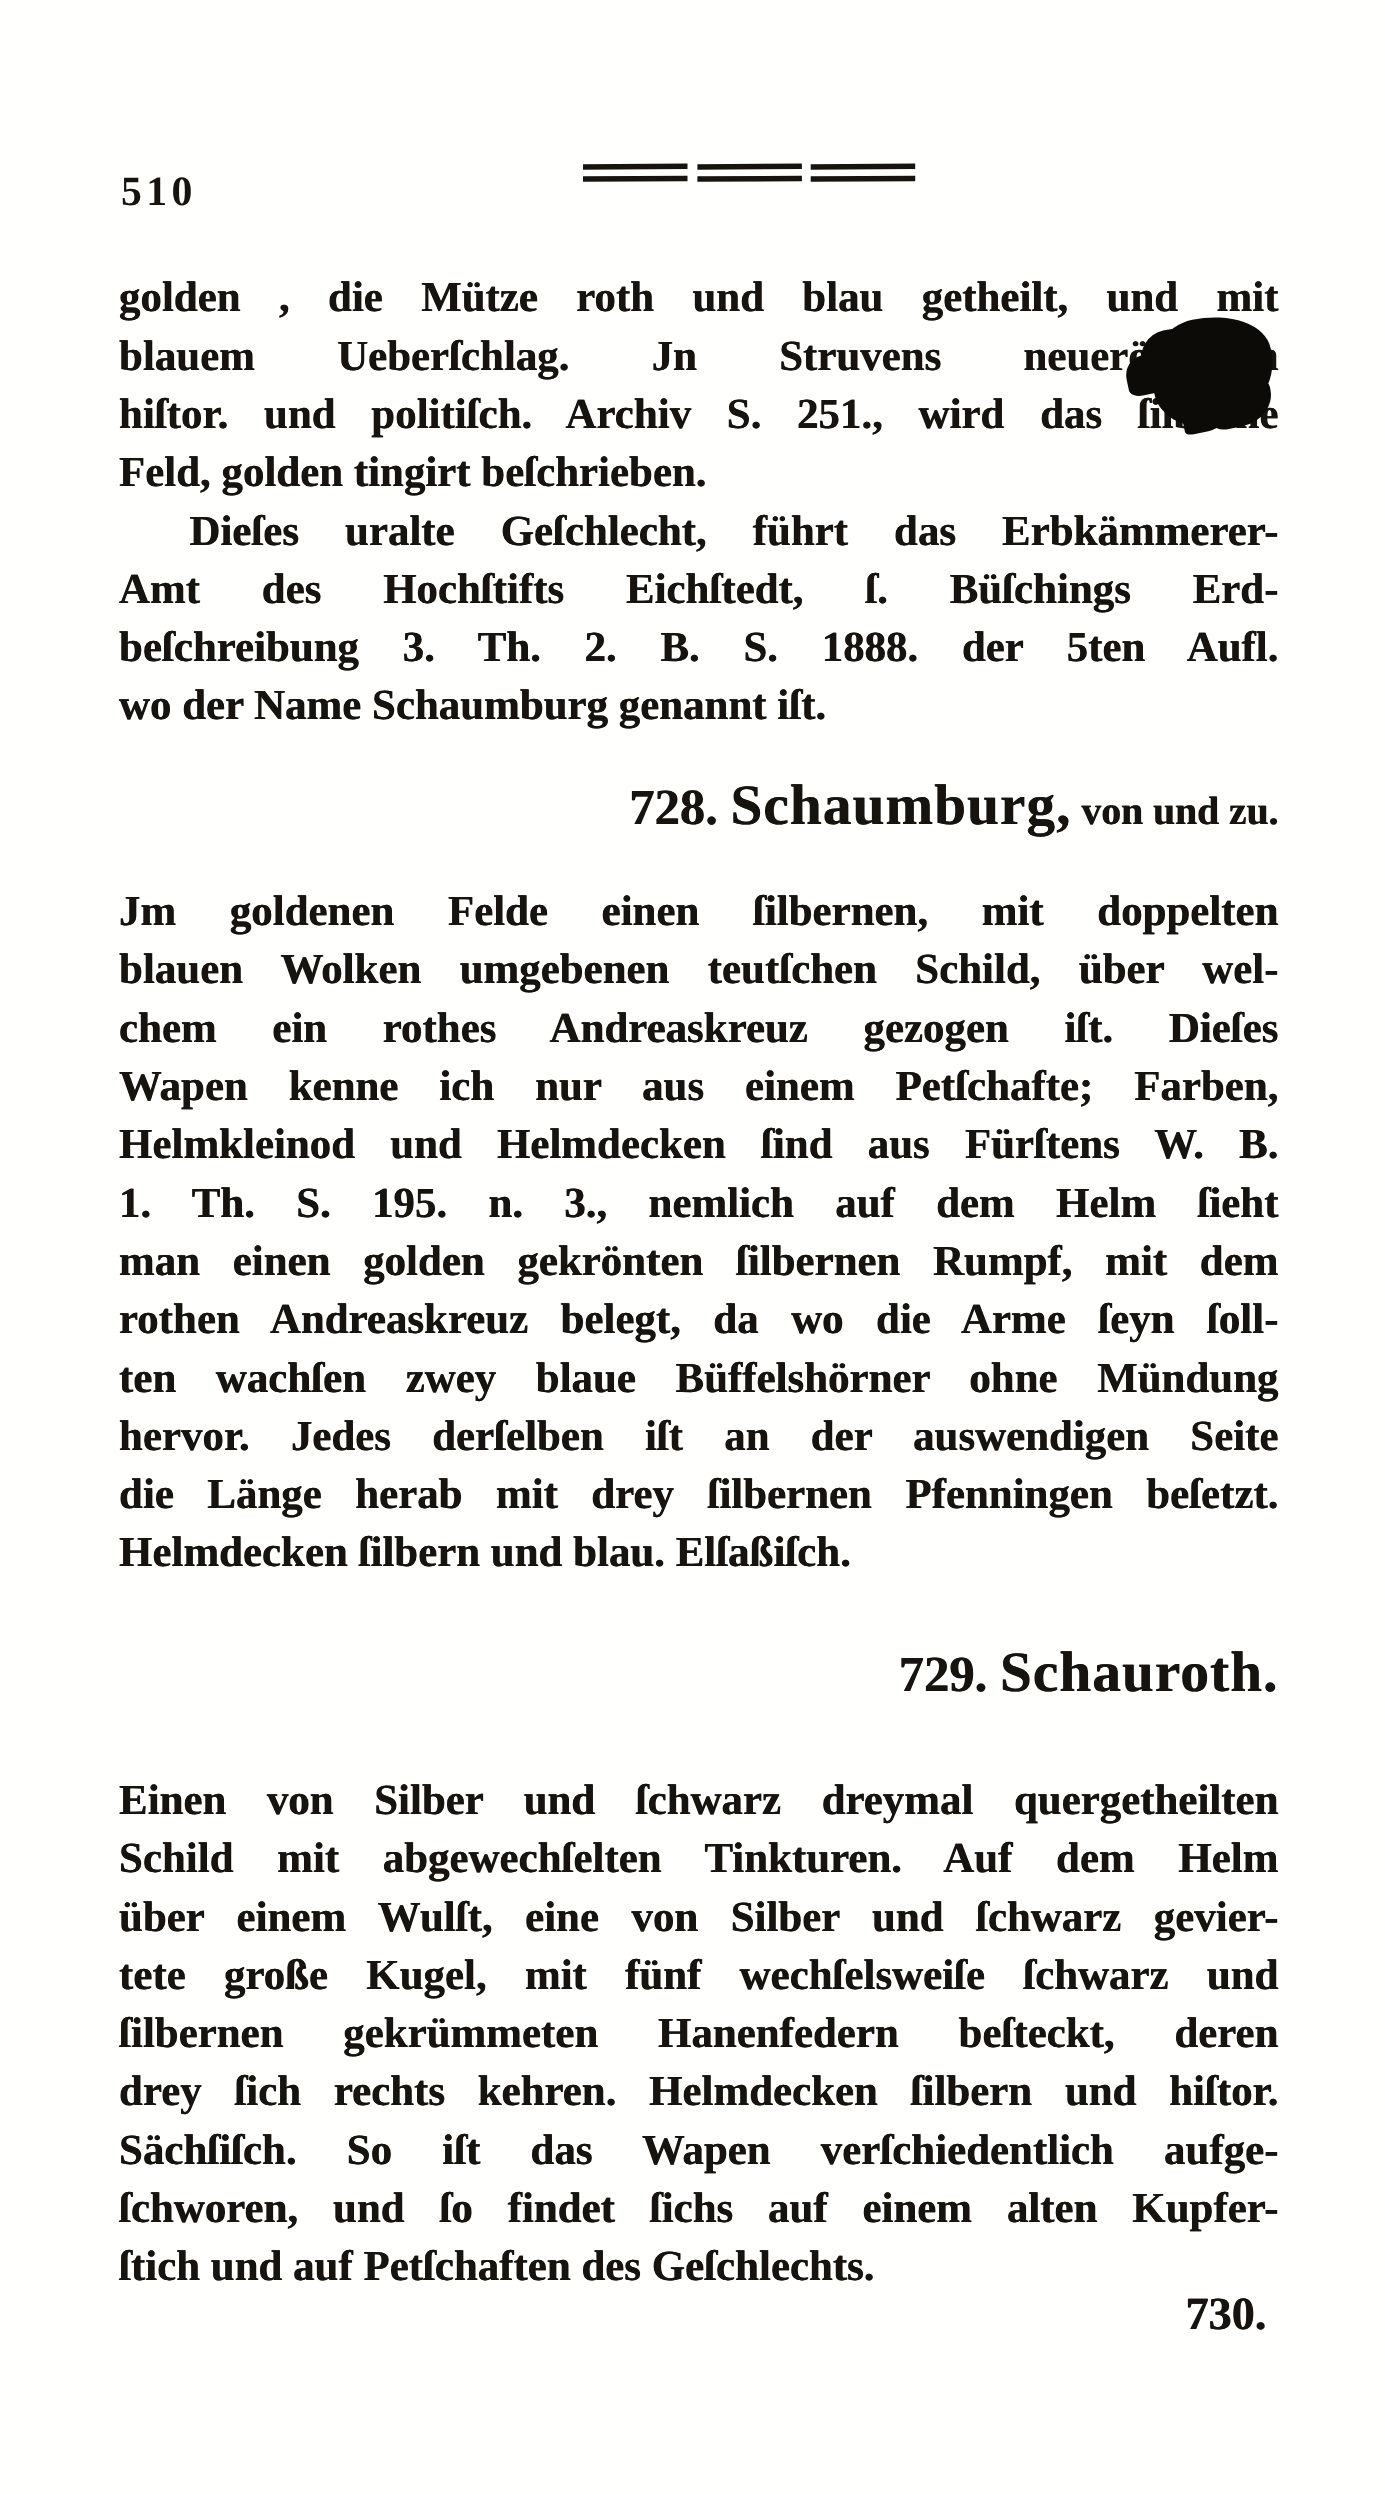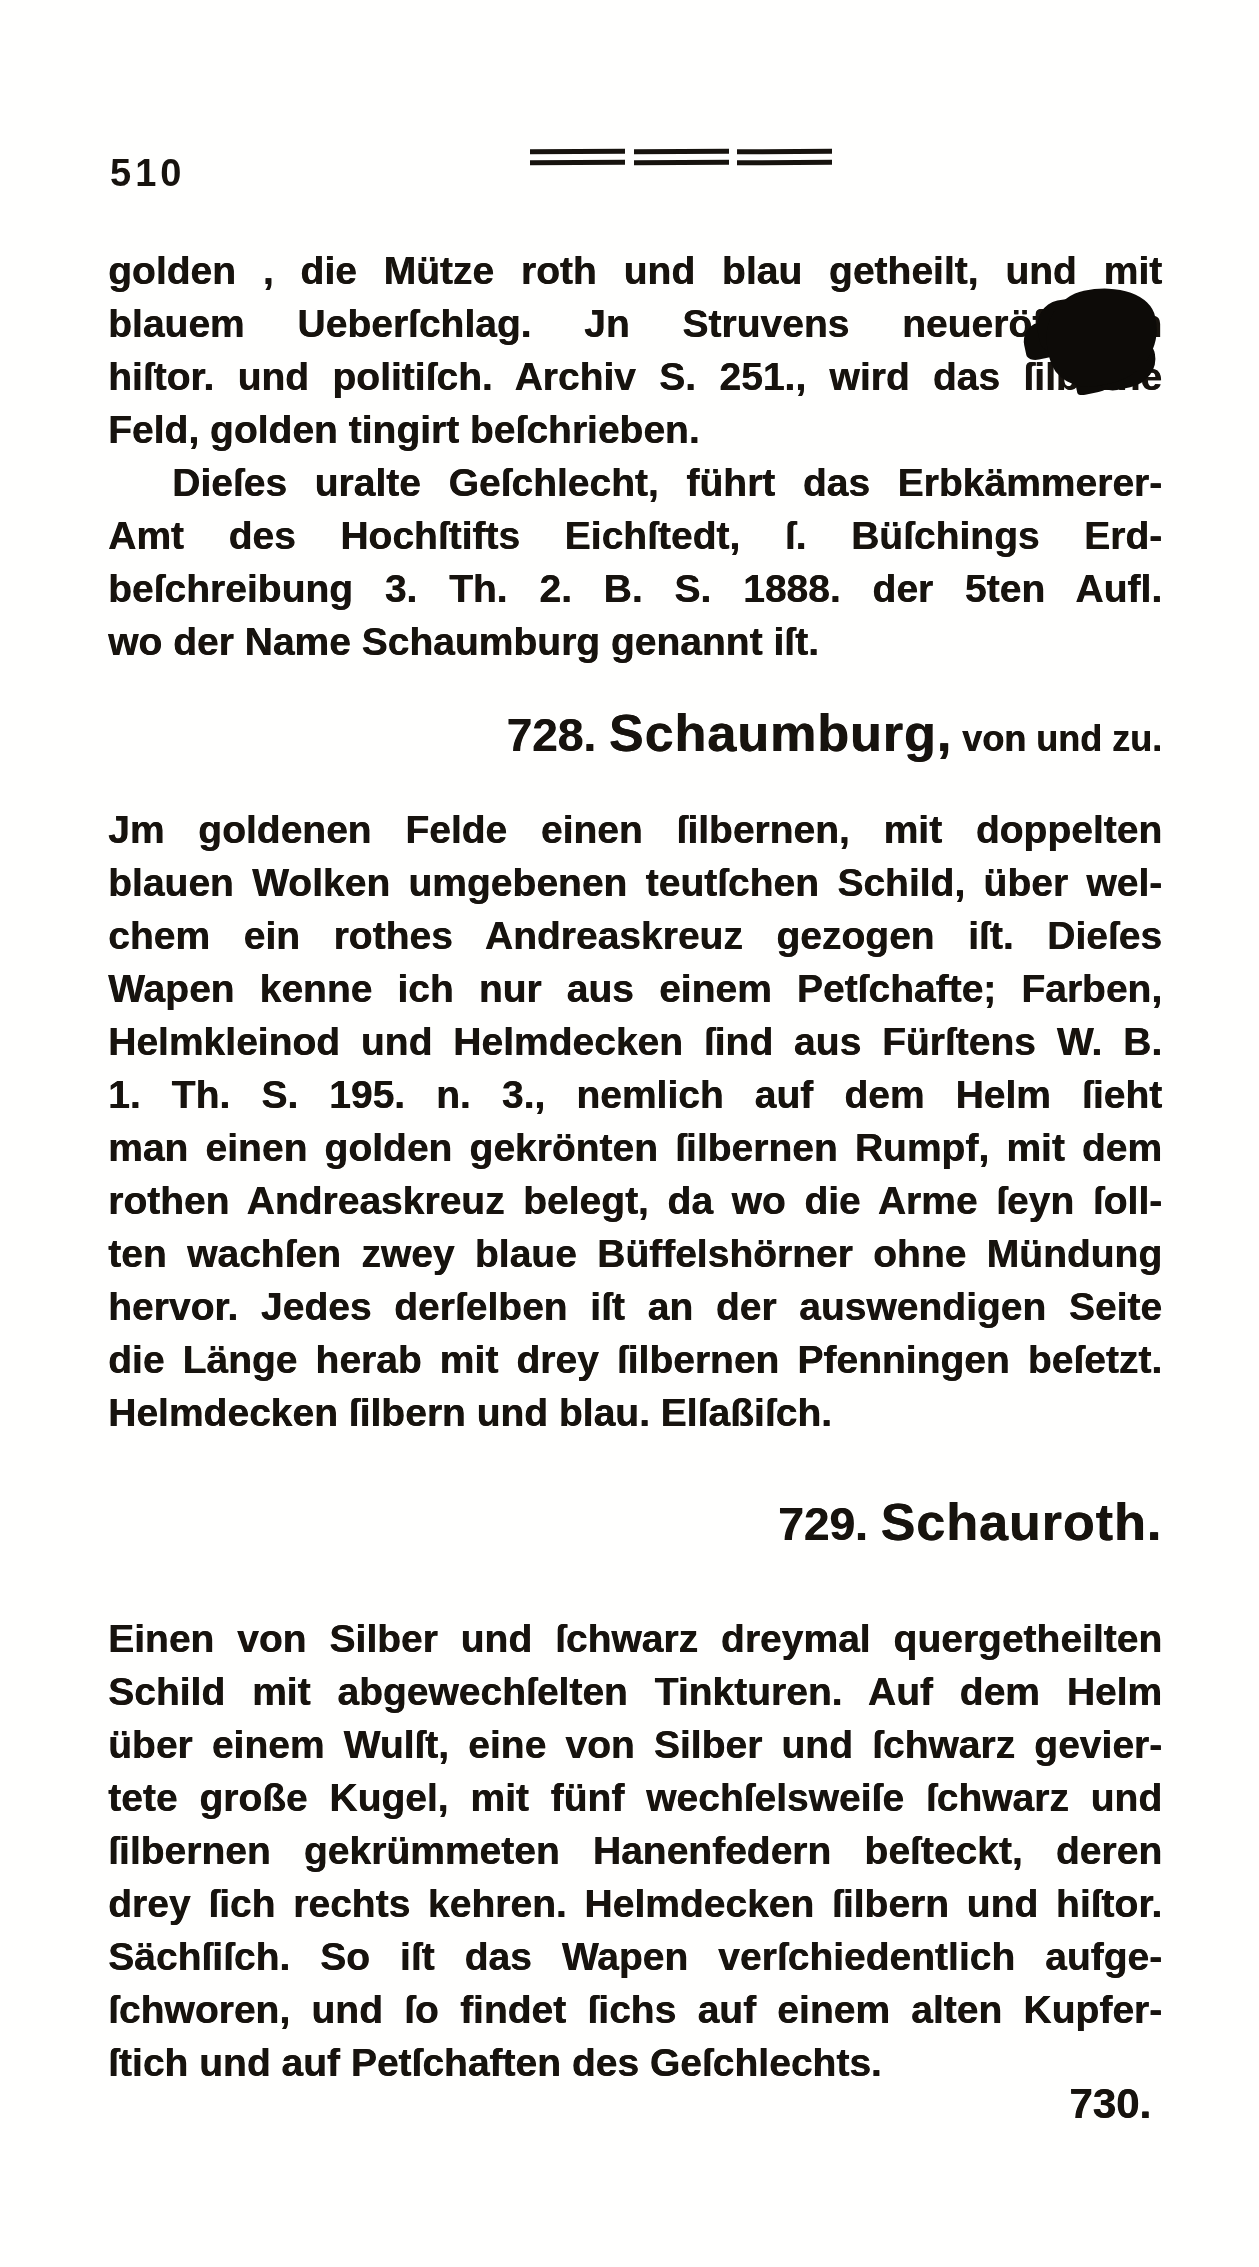--- a/index.html
+++ b/index.html
@@ -2,21 +2,21 @@
 <html><head>
 <meta charset="utf-8">
 <style>
   html, body { margin: 0; padding: 0; background: #ffffff; }
   .page {
     position: relative;
     width: 1259px;
     height: 2267px;
     background: #fffffe;
     color: #17130e;
-    font-family: Liberation Sans, sans-serif;
+    font-family: Liberation Serif, serif;
     font-weight: 700;
     overflow: hidden;
   }
   .page-number {
     position: absolute;
     left: 110px;
     top: 152px;
     font-size: 38px;
     letter-spacing: 4px;
   }

